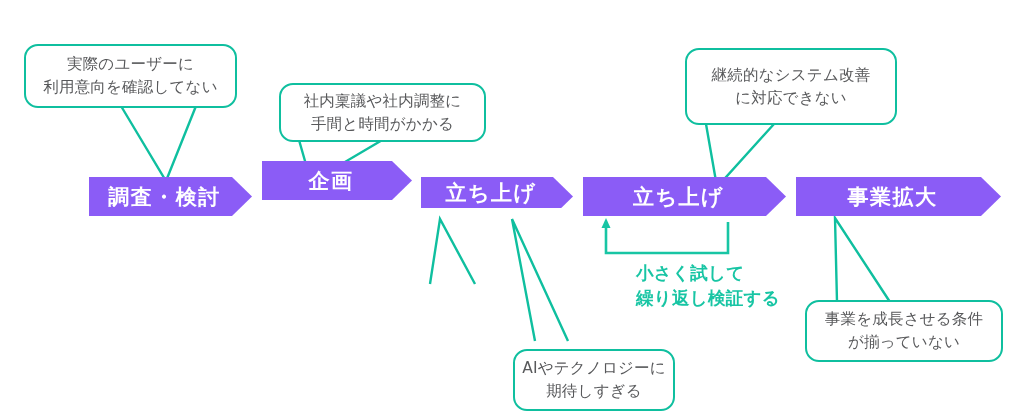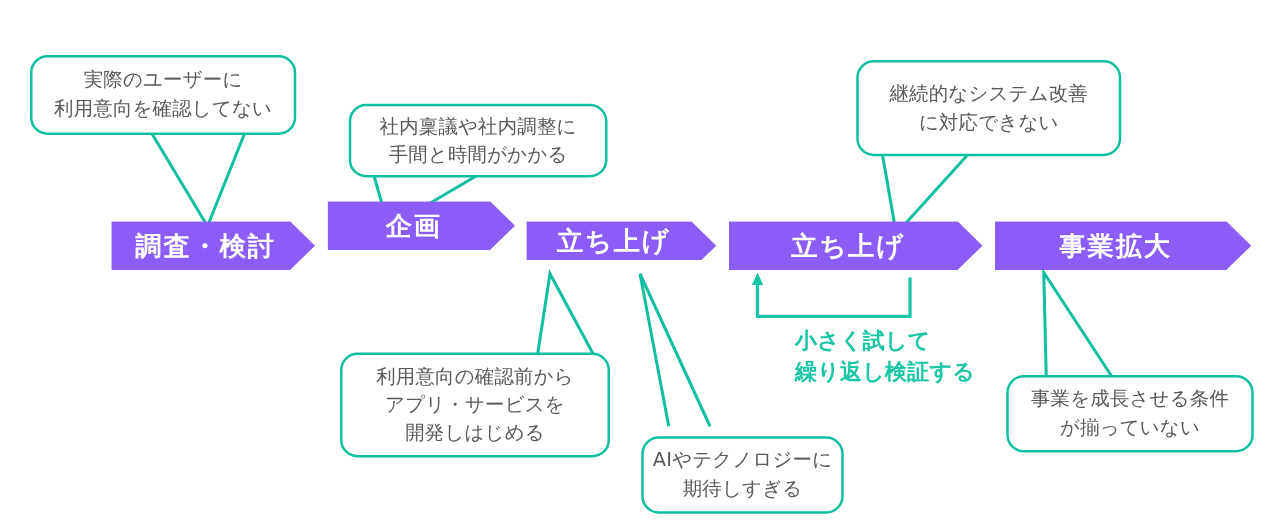--- a/index.html
+++ b/index.html
@@ -127,23 +127,20 @@
 
   <div class="callout" style="left:24px; top:44px; width:213px; height:64px;">実際のユーザーに
 利用意向を確認してない</div>
 
   <div class="callout" style="left:279px; top:83px; width:207px; height:59px;">社内稟議や社内調整に
 手間と時間がかかる</div>
 
   <div class="callout" style="left:685px; top:48px; width:212px; height:77px;">継続的なシステム改善
 に対応できない</div>
 
-  <div class="callout" style="left:272px; top:282px; width:216px; height:84px;">利用意向の確認前から
-アプリ・サービスを
-開発しはじめる</div>
 
   <div class="callout" style="left:513px; top:349px; width:162px; height:62px;">AIやテクノロジーに
 期待しすぎる</div>
 
   <div class="callout" style="left:805px; top:300px; width:198px; height:62px;">事業を成長させる条件
 が揃っていない</div>
 
   <div class="loop-label" style="left:608px; top:261px; width:210px;margin-left:28px;">小さく試して
 繰り返し検証する</div>
 

